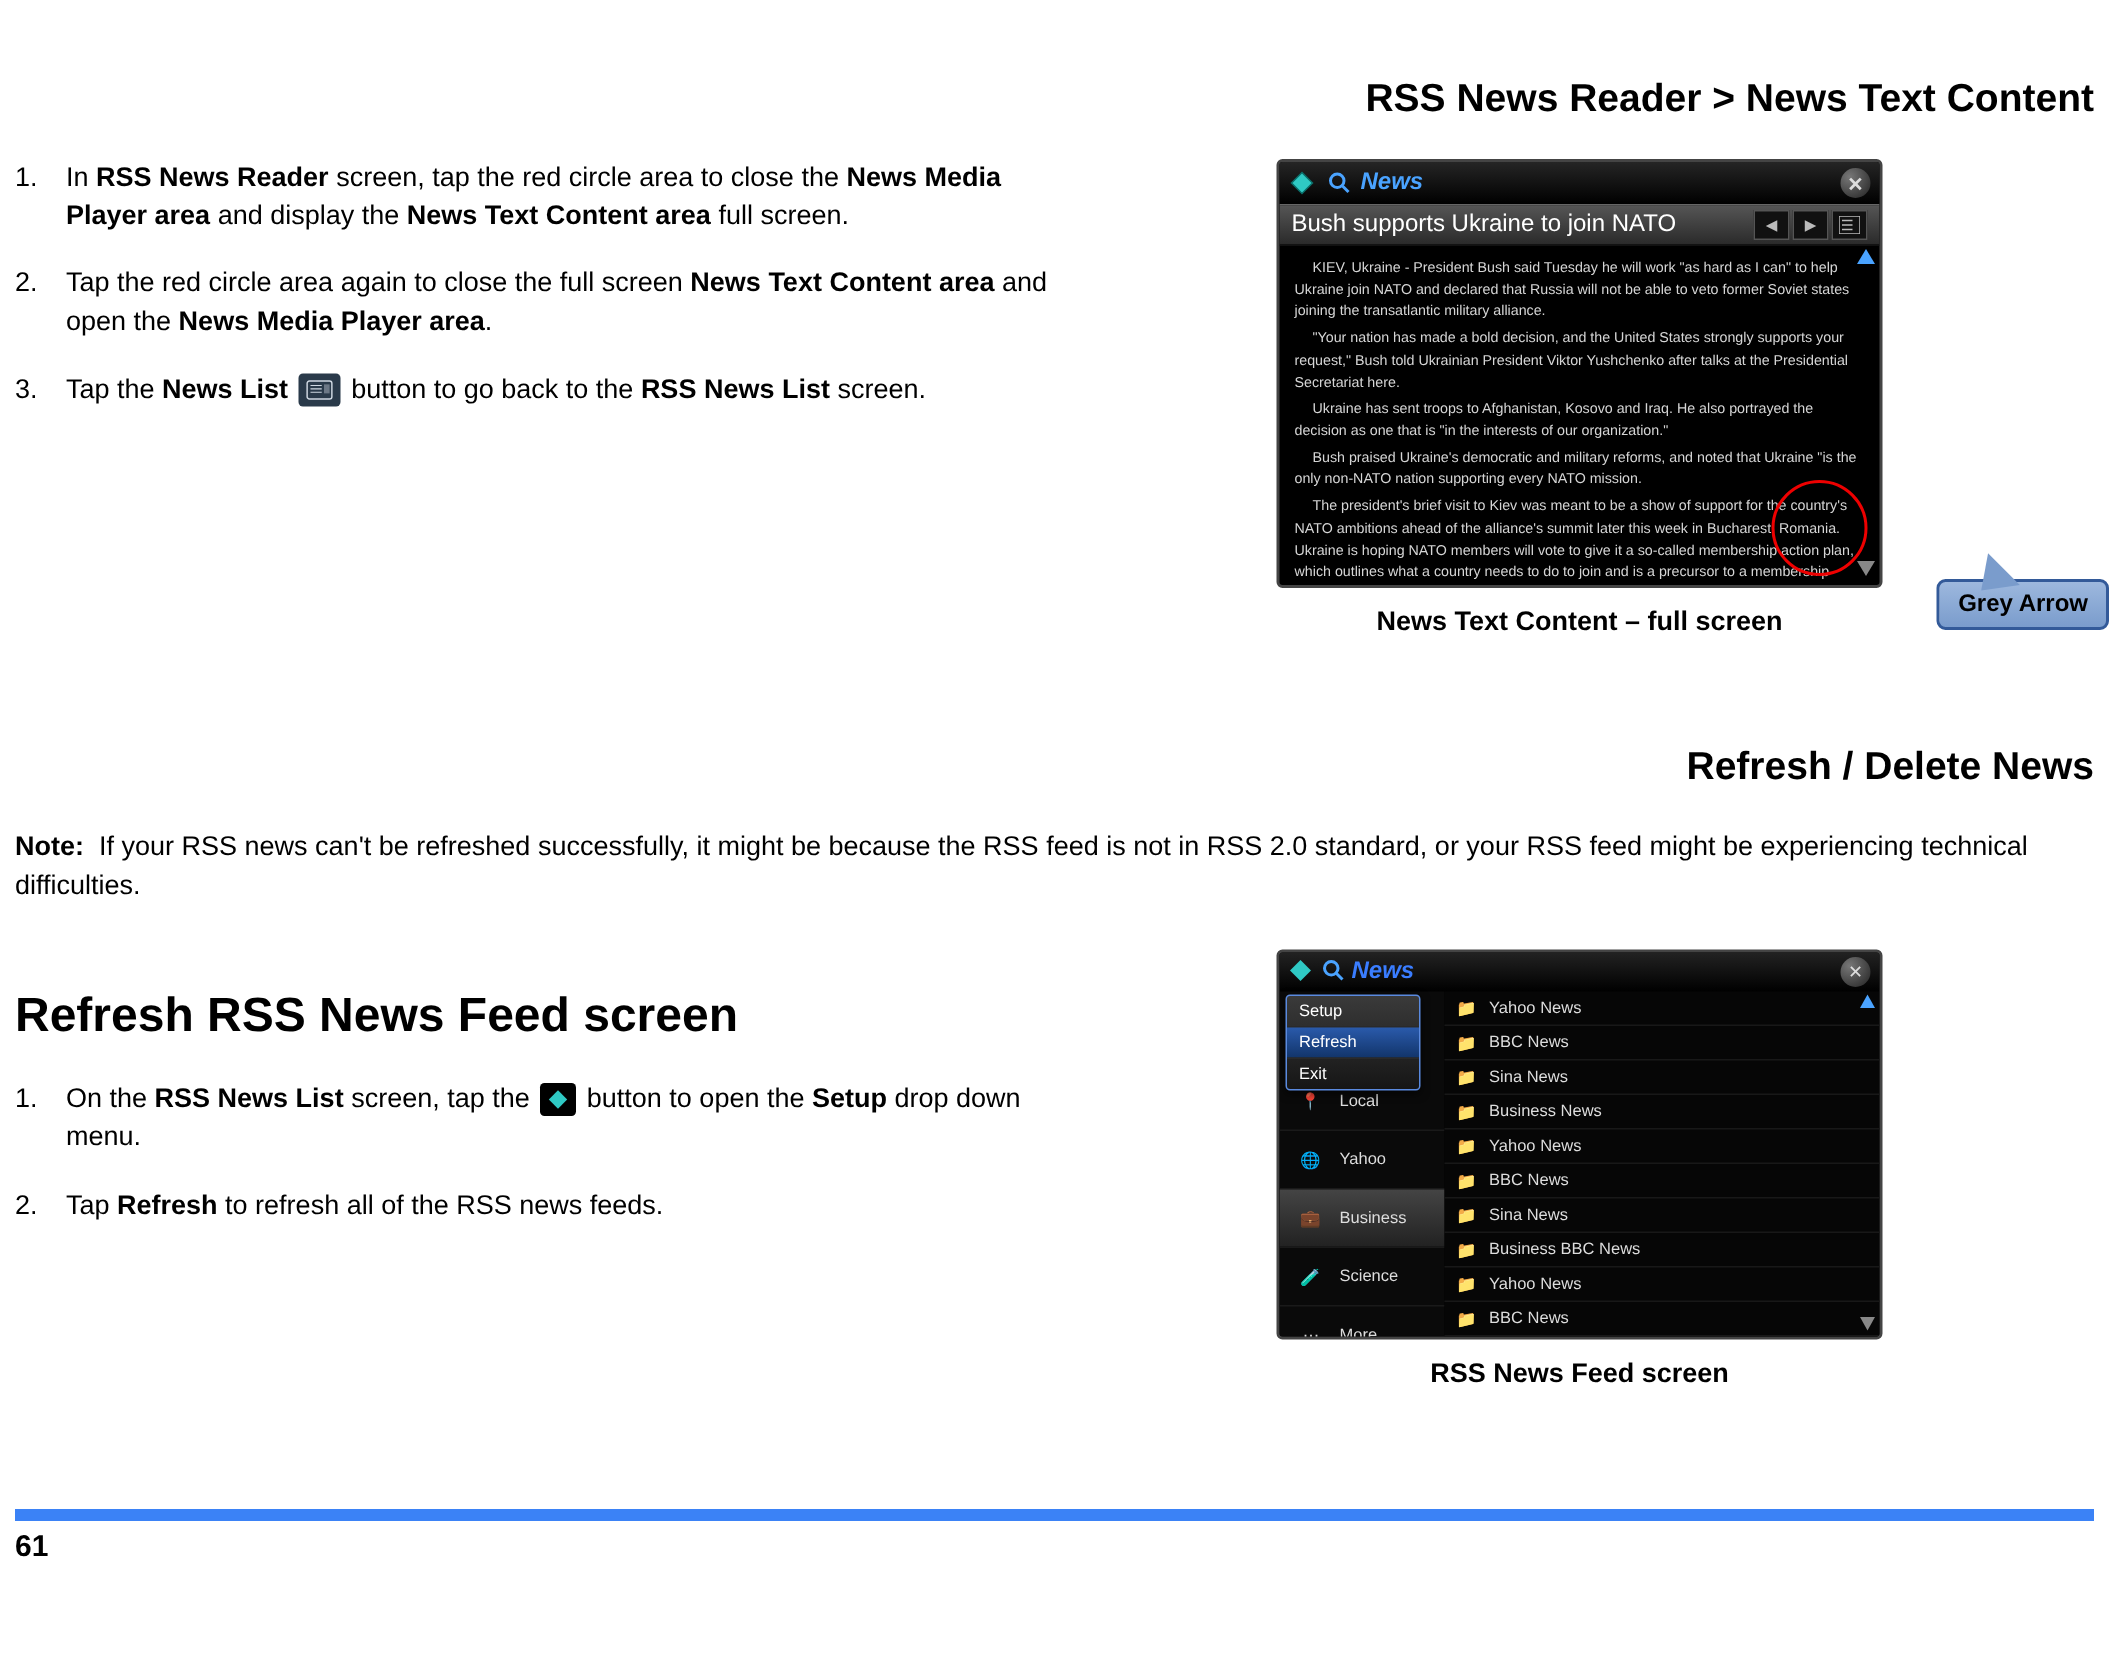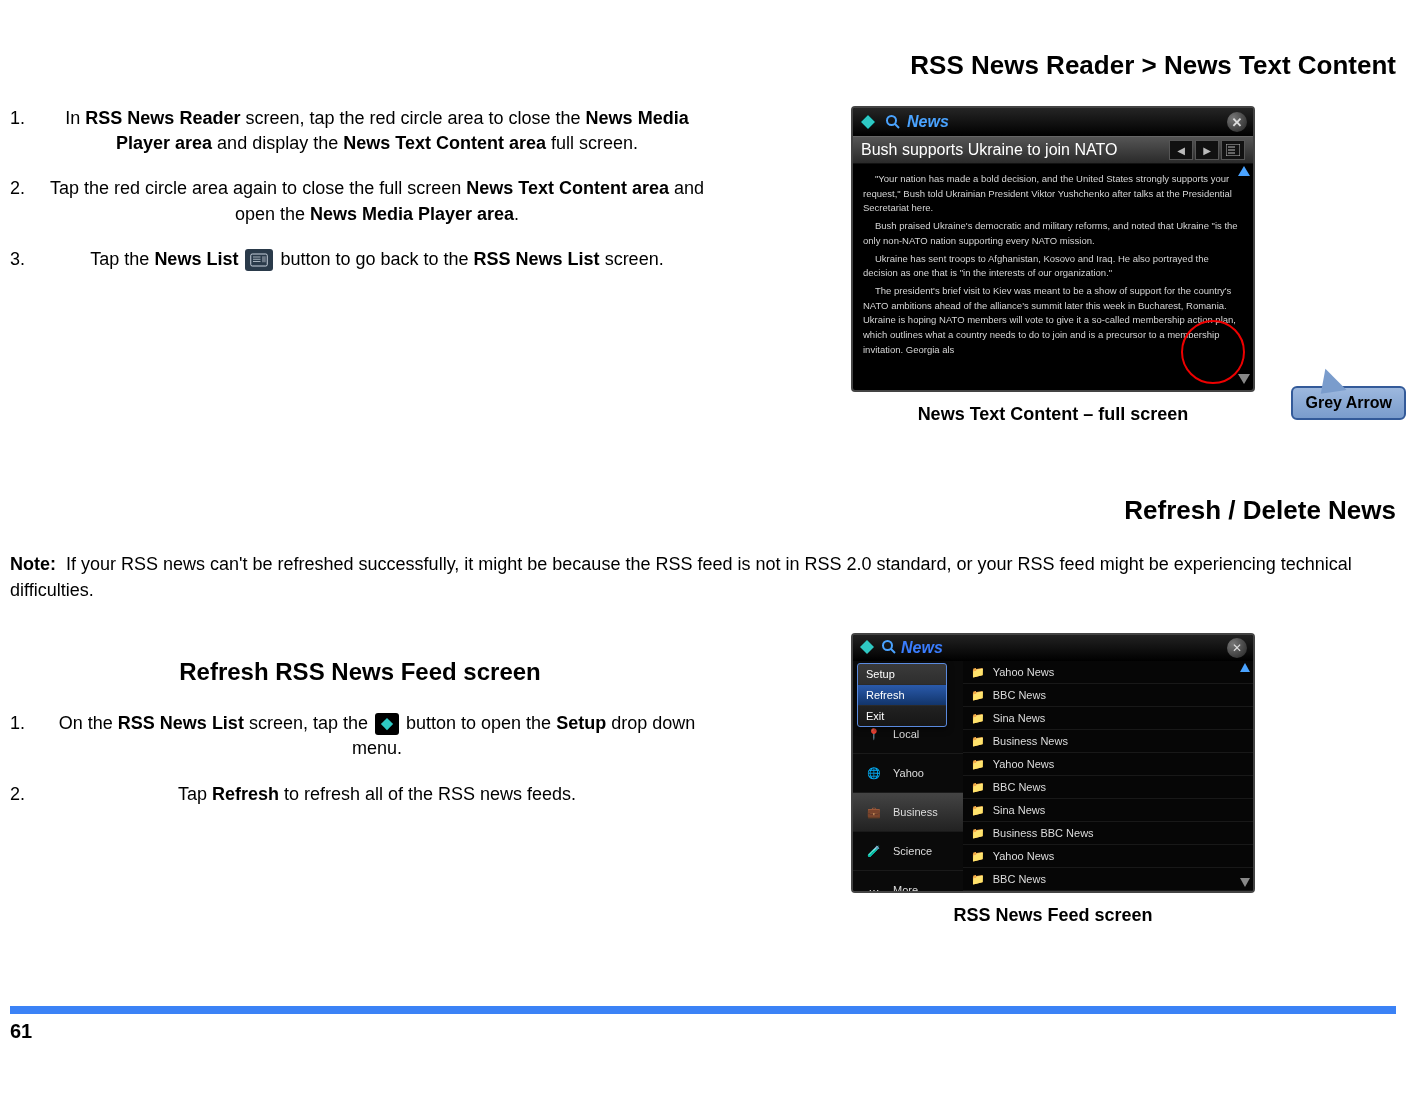--- a/index.html
+++ b/index.html
@@ -11,31 +11,30 @@
     width: 1386px;
     position: relative;
   }
   h1.section-title {
     font-size: 26px;
     font-weight: bold;
     margin: 40px 0 25px 0;
     text-align: right;
   }
   h2.sub-title {
-    font-size: 24px;
+    font-size: 32px;
     font-weight: bold;
     margin: 25px 0 25px 0;
   }
   .two-col {
     display: flex;
     align-items: flex-start;
   }
   .left-col {
     flex: 0 0 700px;
-    text-align: center;
   }
   .right-col {
     flex: 1;
     display: flex;
     flex-direction: column;
     align-items: center;
     position: relative;
   }
   ol.steps {
     padding-left: 20px;
@@ -260,23 +259,24 @@
         <span class="navbtn">
           <svg width="14" height="12" viewBox="0 0 14 12">
               <rect x="0" y="0" width="14" height="12" fill="none" stroke="#bbb"></rect>
               <line x1="2" y1="3" x2="9" y2="3" stroke="#bbb"></line>
               <line x1="2" y1="6" x2="9" y2="6" stroke="#bbb"></line>
               <line x1="2" y1="9" x2="9" y2="9" stroke="#bbb"></line>
             </svg>
         </span>
       </div>
       <div class="article-body">
+        <p>KIEV, Ukraine - President Bush said Tuesday he will work "as hard as I can" to help Ukraine join NATO and declared that Russia will not be able to veto former Soviet states joining the transatlantic military alliance.</p>
         <p>"Your nation has made a bold decision, and the United States strongly supports your request," Bush told Ukrainian President Viktor Yushchenko after talks at the Presidential Secretariat here.</p>
+        <p>Ukraine has sent troops to Afghanistan, Kosovo and Iraq. He also portrayed the decision as one that is "in the interests of our organization."</p>
         <p>Bush praised Ukraine's democratic and military reforms, and noted that Ukraine "is the only non-NATO nation supporting every NATO mission.</p>
-        <p>Ukraine has sent troops to Afghanistan, Kosovo and Iraq. He also portrayed the decision as one that is "in the interests of our organization."</p>
         <p>The president's brief visit to Kiev was meant to be a show of support for the country's NATO ambitions ahead of the alliance's summit later this week in Bucharest, Romania. Ukraine is hoping NATO members will vote to give it a so-called membership action plan, which outlines what a country needs to do to join and is a precursor to a membership invitation. Georgia als</p>
         <div class="red-circle"></div>
       </div>
       <div class="vtrack">
         <div class="arrow-up"></div>
         <div class="arrow-down"></div>
       </div>
     </div>
     <div class="caption">News Text Content – full screen</div>
 

